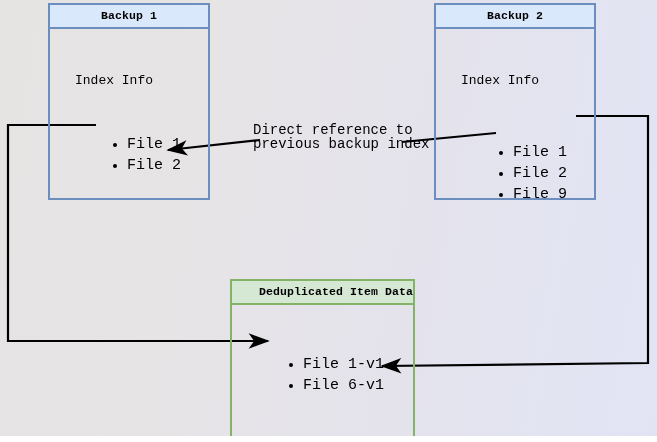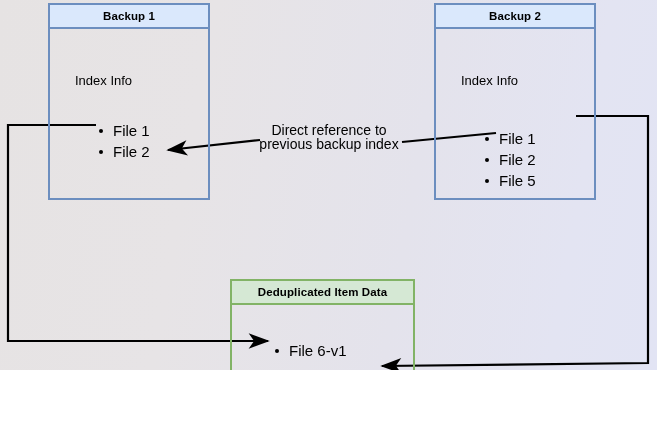--- a/index.html
+++ b/index.html
@@ -5,23 +5,24 @@
   html, body {
     margin: 0;
     padding: 0;
   }
   body {
     font-family: "Liberation Sans", sans-serif;
   }
   #canvas {
     position: relative;
     width: 657px;
-    height: 370px;
+    height: 436px;
     overflow: hidden;
     background: linear-gradient(100deg, #e6e3e3 0%, #e7e4e6 30%, #e4e3ec 62%, #e3e4f2 85%, #e2e4f4 100%);
+    font-family: Liberation Mono, monospace;
   }
   #edge-layer {
     position: absolute;
     left: 0;
     top: 0;
     width: 657px;
     height: 442px;
     pointer-events: none;
   }
 
@@ -61,32 +62,33 @@
   }
 
   
   .box-green {
     border-color: #82b366;
     background: transparent;
   }
   .box-green > .node-title {
     background: #d5e8d4;
     border-bottom-color: #82b366;
+    text-align: right;
   }
 
   .index-label {
     position: absolute;
     font-size: 13px;
     color: #000;
     white-space: nowrap;
   }
 
   ul.file-list {
     position: absolute;
-    margin: 0;
+    margin: 14px;
     padding: 0;
     list-style: none;
   }
   ul.file-list li {
     position: relative;
     font-size: 15px;
     color: #000;
     line-height: 21px;
     padding-left: 15px;
     white-space: nowrap;
@@ -148,29 +150,30 @@
     </div>
   </div>
 
   <div class="node-box box-blue" style="left:434px; top:3px; width:162px; height:197px;">
     <div class="node-title">Backup 2</div>
     <div class="node-body">
       <div class="index-label" style="left:25px; top:44px;">Index Info</div>
       <ul class="file-list" style="left:48px; top:99px;">
         <li>File 1</li>
         <li>File 2</li>
-        <li>File 5</li>
+        <li>File 9</li>
       </ul>
     </div>
   </div>
 
   <div class="node-box box-green" style="left:230px; top:279px; width:185px; height:168px;">
     <div class="node-title">Deduplicated Item Data</div>
     <div class="node-body">
       <ul class="file-list" style="left:42px; top:35px;">
+        <li>File 1-v1</li>
         <li>File 6-v1</li>
       </ul>
     </div>
   </div>
 
   <div class="edge-label" style="left:253px; top:123px; width:152px;">Direct reference to
 previous backup index</div>
 
 </div>
 

